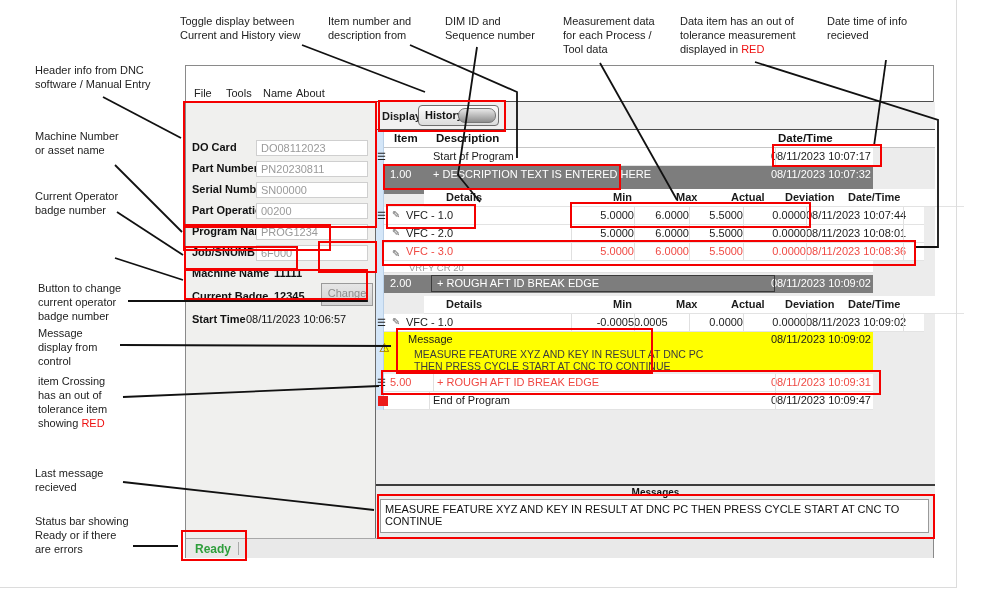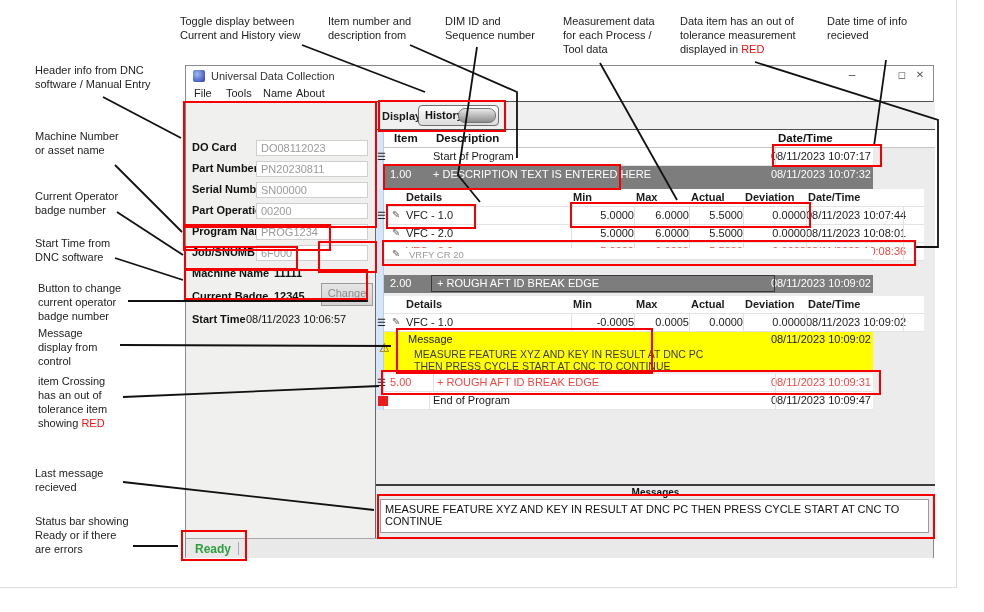--- a/index.html
+++ b/index.html
@@ -50,21 +50,21 @@
               border-bottom:1px solid #c6c6c6;box-sizing:border-box;}
   .gh{position:absolute;top:2px;font-size:11.5px;font-weight:bold;color:#111;}
   .bluestrip{position:absolute;left:0;top:28px;width:8px;height:280px;background:#d4e6f8;
              border-right:1px solid #b9cfe6;box-sizing:border-box;}
   .row{position:absolute;left:8px;width:489px;height:18px;background:#fff;
        border-bottom:1px solid #e3e3e3;box-sizing:border-box;font-size:11px;}
   .row .vline{position:absolute;top:0;bottom:0;width:1px;background:#e0e0e0;}
   .cell{position:absolute;top:2px;white-space:nowrap;}
   .cdate{position:absolute;top:2px;right:2px;text-align:right;white-space:nowrap;}
   .grow{background:#7d7d7d;color:#fff;border-bottom:none;}
-  .subhead{font-weight:bold;background:#fff;}
+  .subhead{font-weight:bold;background:#fff;margin-left:40px;}
   .redtxt{color:#ef4a44;}
   .subrow{width:540px;}
   .note{position:absolute;left:8px;width:489px;height:12px;background:#fff;font-size:9.5px;
         color:#9a9a9a;border-bottom:1px solid #e3e3e3;box-sizing:border-box;}
   .msgyellow{background:#ffff00;border-bottom:none;}
   .msgbody{position:absolute;left:8px;width:489px;height:25px;background:#ffff00;
            font-size:10.5px;color:#3c3c3c;line-height:12px;box-sizing:border-box;}
   .icon-list{position:absolute;left:1px;width:14px;font-size:10px;color:#222;z-index:3;}
   .icon-pencil{position:absolute;font-family:"DejaVu Sans",sans-serif;font-size:10px;color:#666;z-index:3;}
   .icon-warn{position:absolute;left:3px;font-size:12px;color:#e0a800;z-index:3;
@@ -99,46 +99,37 @@
 displayed in </span><span class="hl">RED</span></div>
   <div class="ann" style="left:827px;top:14px;width:100px"><span>Date time of info
 recieved</span></div>
 
   <div class="ann" style="left:35px;top:63px;width:140px"><span>Header info from DNC
 software / Manual Entry</span></div>
   <div class="ann" style="left:35px;top:129px;width:120px"><span>Machine Number
 or asset name</span></div>
   <div class="ann" style="left:35px;top:189px;width:120px"><span>Current Operator
 badge number</span></div>
-  <div class="ann" style="left:35px;top:236px;width:120px"><span>Start Time from
-DNC software</span></div>
   <div class="ann" style="left:38px;top:281px;width:120px"><span>Button to change
 current operator
 badge number</span></div>
   <div class="ann" style="left:38px;top:326px;width:110px"><span>Message
 display from
 control</span></div>
   <div class="ann" style="left:38px;top:374px;width:110px"><span>item Crossing
 has an out of
 tolerance item
 showing </span><span class="hl">RED</span></div>
   <div class="ann" style="left:35px;top:466px;width:110px"><span>Last message
 recieved</span></div>
   <div class="ann" style="left:35px;top:514px;width:130px"><span>Status bar showing
 Ready or if there
 are errors</span></div>
 
   <div class="window">
-    <div class="titlebar">
-      <div class="appicon"></div>
-      <div class="title">Universal Data Collection</div>
-      <div class="wctl" style="left:658px">–</div>
-      <div class="wctl" style="left:708px;font-size:10px;top:3px">◻</div>
-      <div class="wctl" style="left:726px;font-size:10px;top:3px">✕</div>
-    </div>
     <div class="menubar">
       <div class="menuitem" style="left:8px">File</div>
       <div class="menuitem" style="left:40px">Tools</div>
       <div class="menuitem" style="left:77px">Name</div>
       <div class="menuitem" style="left:110px">About</div>
     </div>
     <div class="contentline"></div>
 
     <div class="leftpanel">
       <div class="flabel" style="top:39px">DO Card</div>
@@ -242,21 +233,21 @@
         <div class="cell redtxt" style="left:305px;width:54px;text-align:right">5.5000</div>
         <div class="cell redtxt" style="left:359px;width:63px;text-align:right">0.0000</div>
         <div class="cell redtxt" style="left:422px;width:93px;text-align:right">08/11/2023 10:08:36</div>
         <div class="vline" style="left:187px"></div>
           <div class="vline" style="left:250px"></div>
         <div class="vline" style="left:305px"></div>
           <div class="vline" style="left:359px"></div>
         <div class="vline" style="left:422px"></div>
           <div class="vline" style="left:519px"></div>
       </div>
-      <div class="note" style="top:146px">
+      <div class="note" style="top:159px">
         <span style="position:absolute;left:25px;top:1px">VRFY CR 20</span>
       </div>
 
       <div class="row grow" style="top:173px">
         <div class="cell" style="left:6px">2.00</div>
         <div class="cell" style="left:53px">+ ROUGH AFT ID BREAK EDGE</div>
         <div class="cdate">08/11/2023 10:09:02</div>
         <div class="cellout"></div>
       </div>
 
@@ -267,21 +258,21 @@
         <div class="cell" style="left:307px">Actual</div>
         <div class="cell" style="left:361px">Deviation</div>
         <div class="cell" style="left:424px">Date/Time</div>
       </div>
 
       <span class="icon-list" style="top:215px">☰</span>
       <span class="icon-pencil" style="left:16px;top:214px">✎</span>
       <div class="row subrow" style="top:212px">
         <div class="cell" style="left:22px">VFC - 1.0</div>
         <div class="cell" style="left:187px;width:63px;text-align:right">-0.0005</div>
-        <div class="cell" style="left:250px;width:55px;text-align:right">0.0005</div>
+        <div class="cell" style="left:250px;width:55px;">0.0005</div>
         <div class="cell" style="left:305px;width:54px;text-align:right">0.0000</div>
         <div class="cell" style="left:359px;width:63px;text-align:right">0.0000</div>
         <div class="cell" style="left:422px;width:93px;text-align:right">08/11/2023 10:09:02</div>
         <div class="vline" style="left:187px"></div>
           <div class="vline" style="left:250px"></div>
         <div class="vline" style="left:305px"></div>
           <div class="vline" style="left:359px"></div>
         <div class="vline" style="left:422px"></div>
           <div class="vline" style="left:519px"></div>
       </div>

